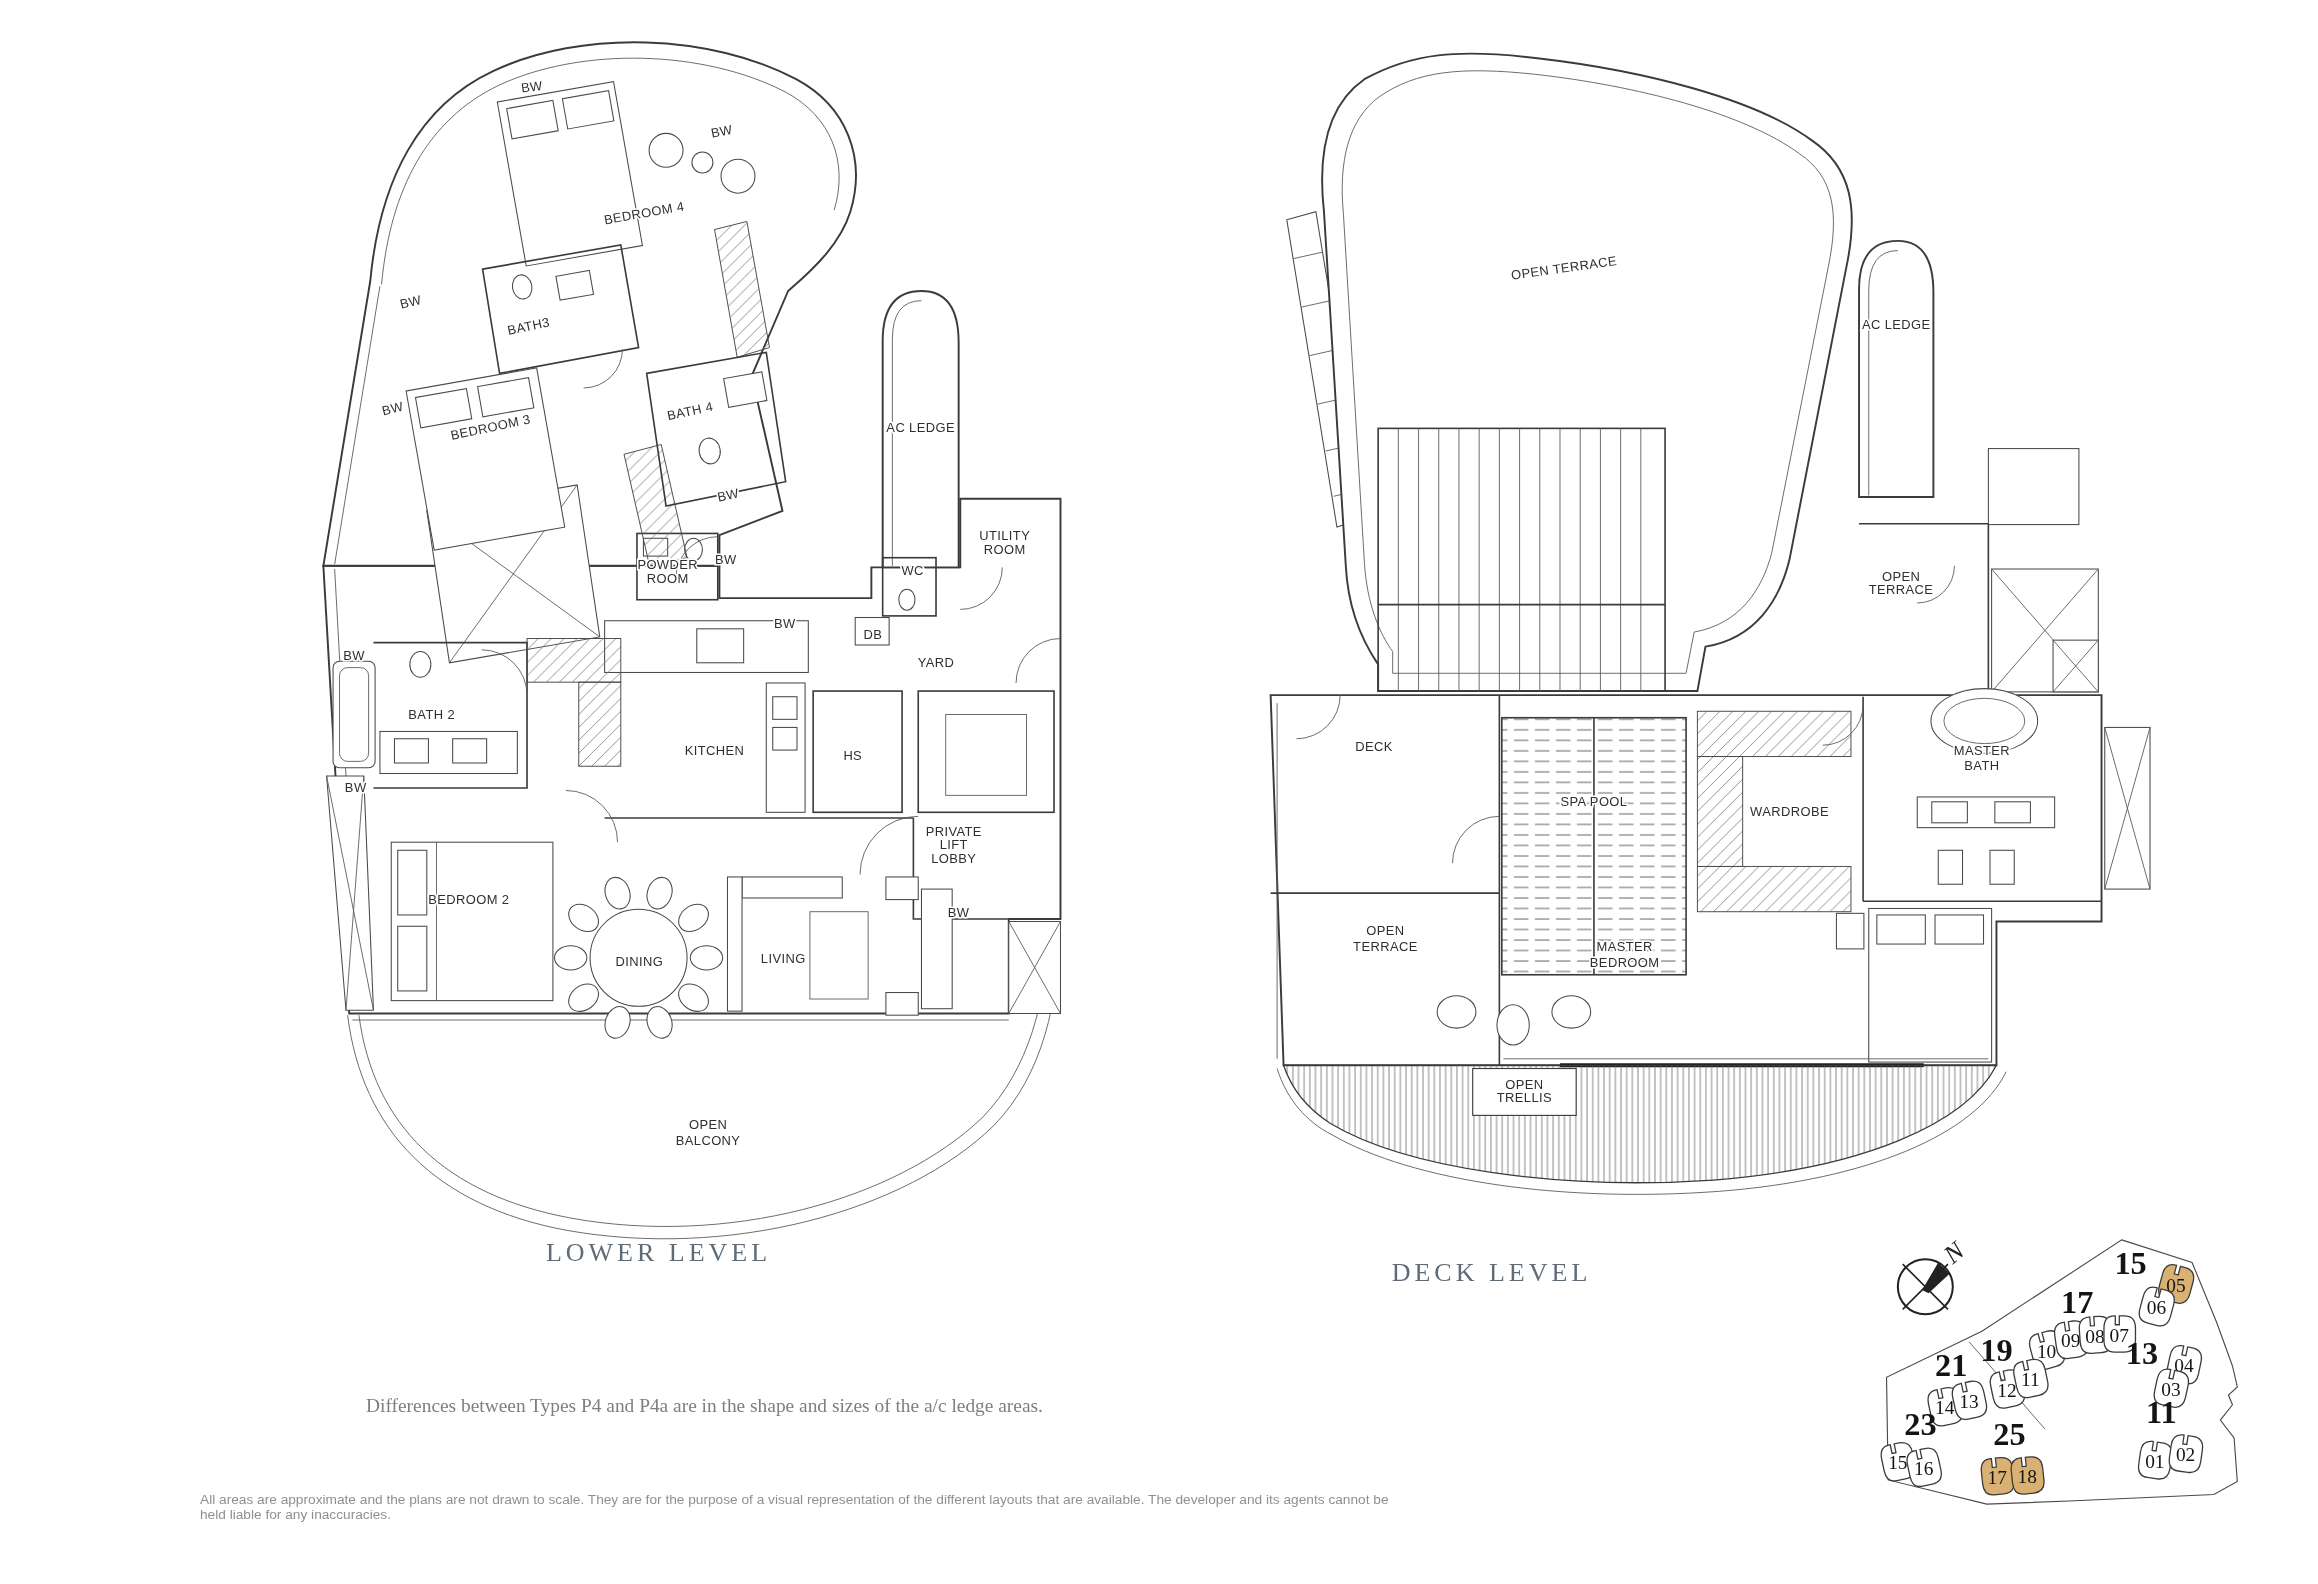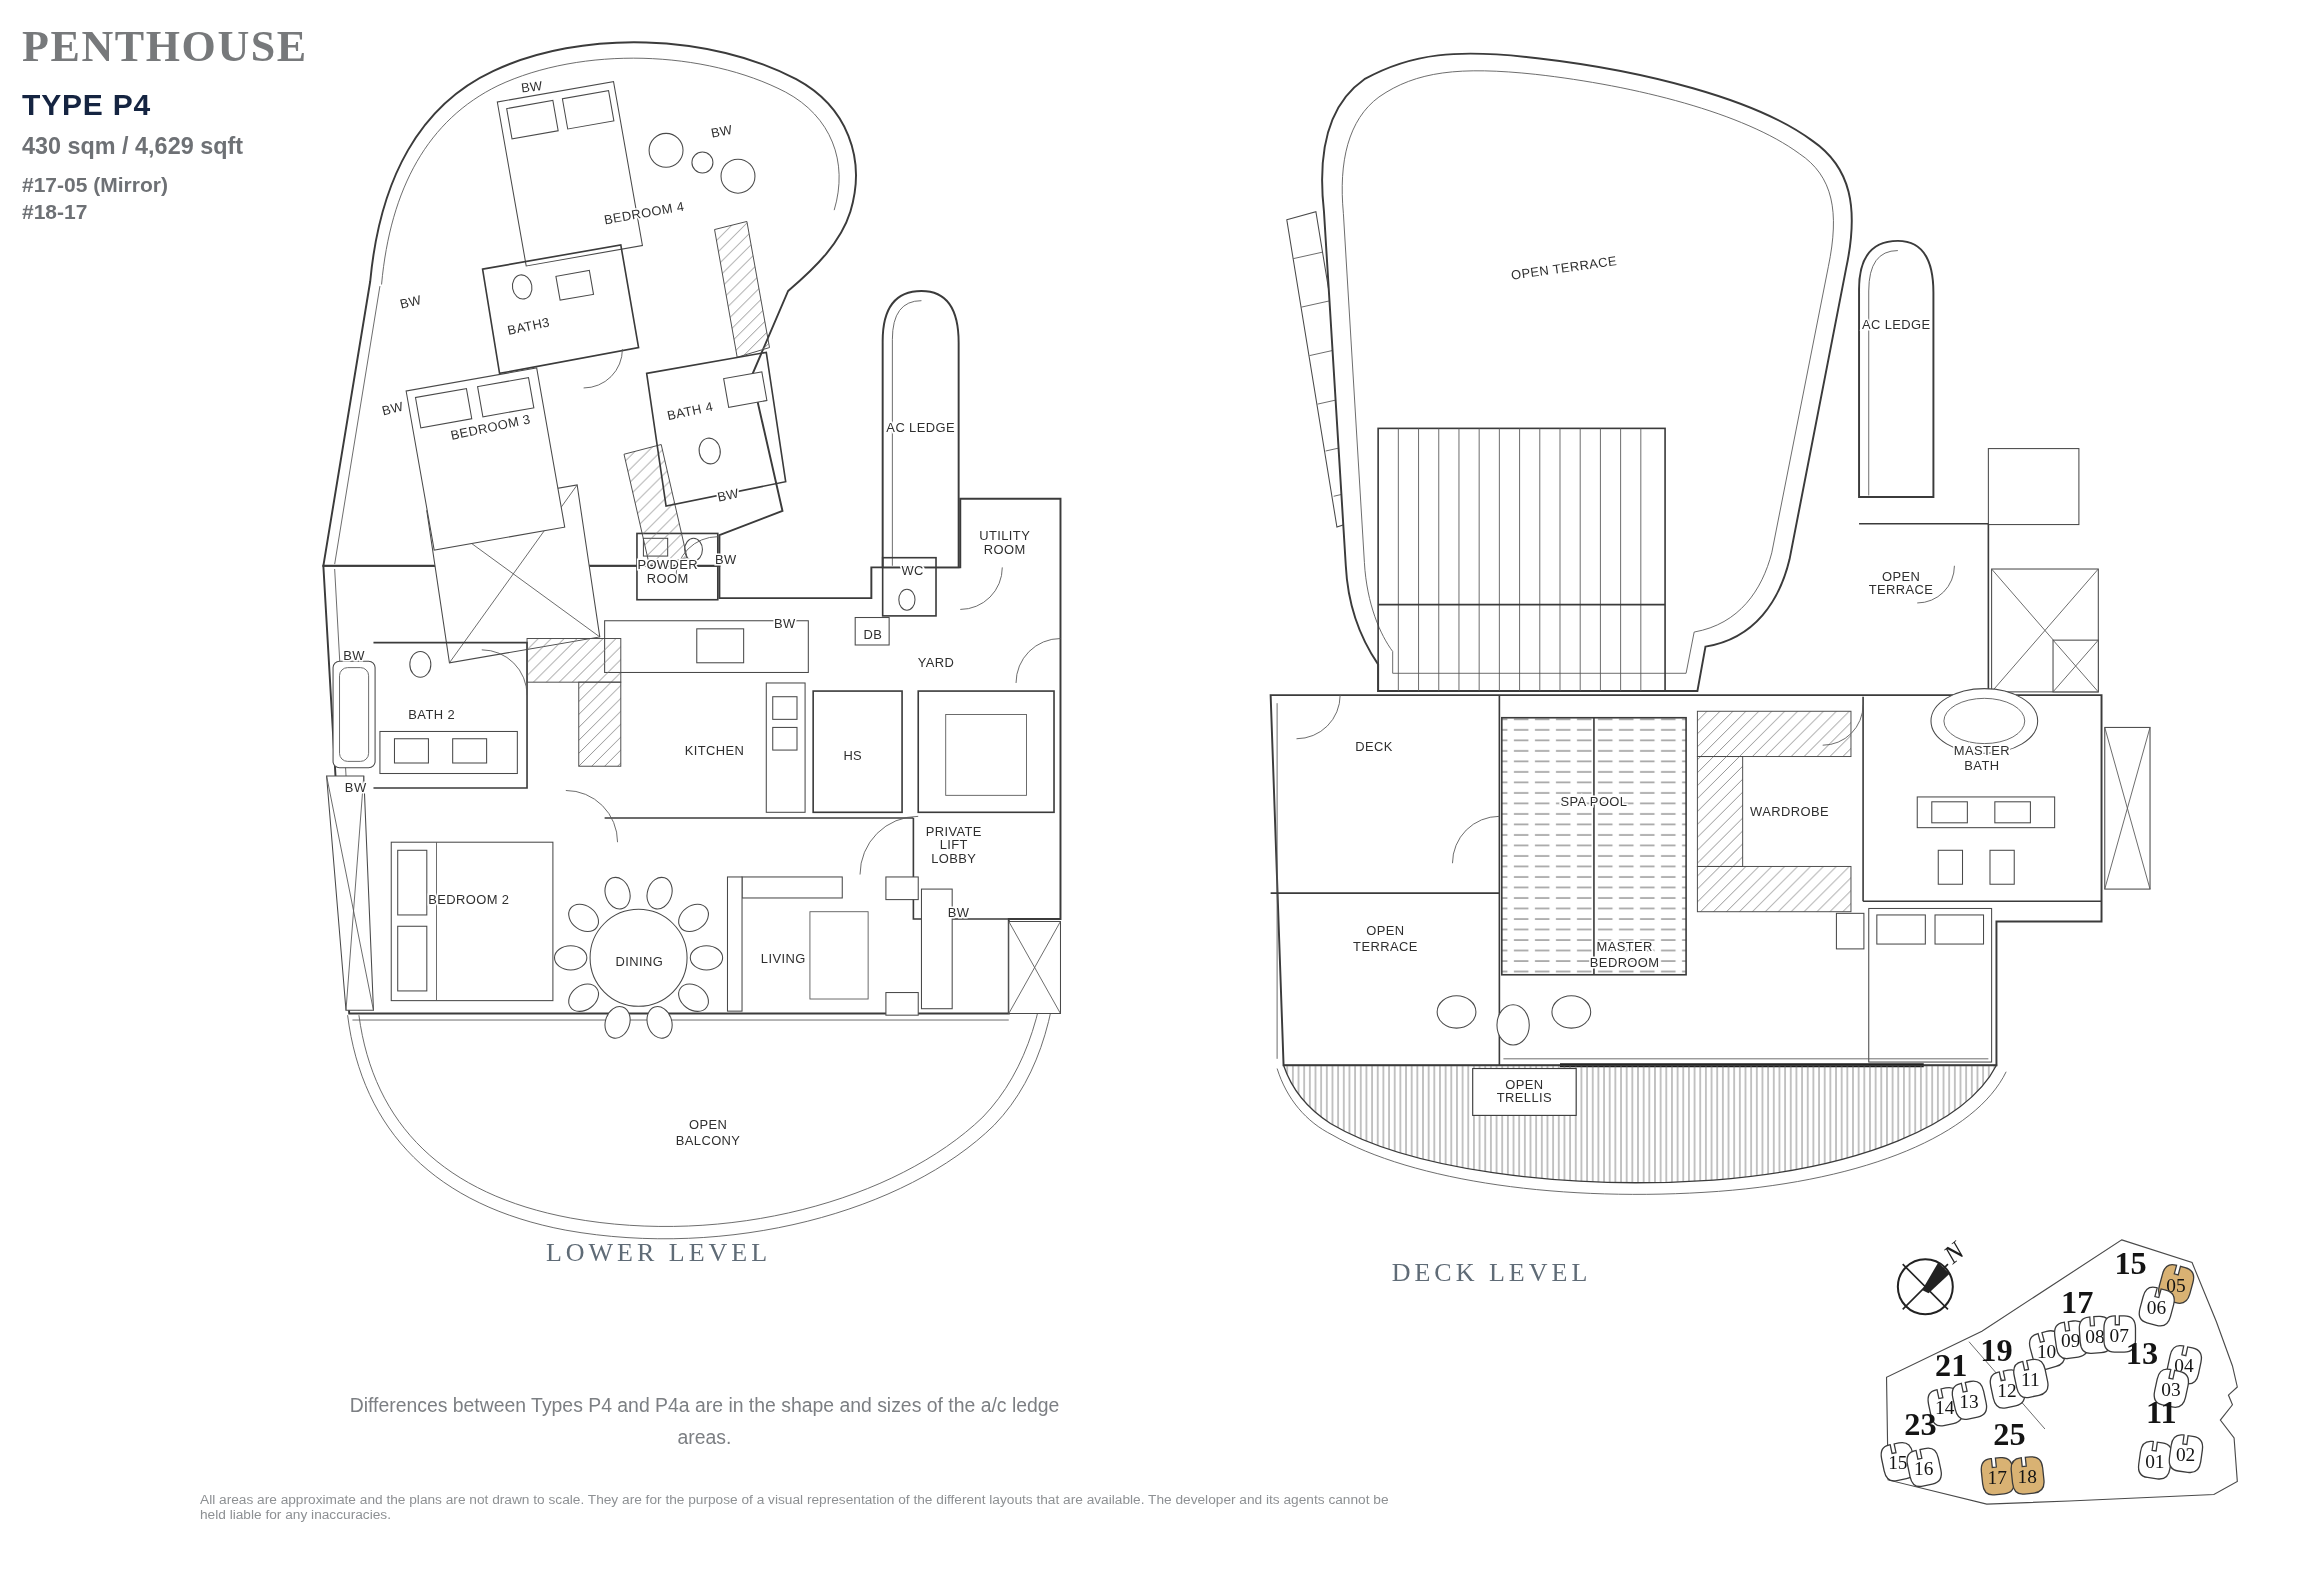--- a/index.html
+++ b/index.html
@@ -9,21 +9,21 @@
   .title-block{position:absolute;left:22px;top:21px;}
   .t-main{font-family:"Liberation Serif",serif;font-weight:700;font-size:44px;
           letter-spacing:1.6px;color:#77797b;}
   .t-type{margin-top:16px;font-weight:700;font-size:30px;color:#152441;letter-spacing:0.8px;}
   .t-area{margin-top:11.3px;font-weight:700;font-size:23.4px;color:#6e7175;}
   .t-unit{margin-top:13px;font-weight:600;font-size:21px;color:#6e7175;}
   .t-unit2{margin-top:3.2px;font-weight:600;font-size:21px;color:#6e7175;}
   
   .caption{position:absolute;width:275px;text-align:center;font-family:"Liberation Serif",serif;
            font-size:26px;letter-spacing:4px;color:#5f6b76;}
-  .notes{position:absolute;text-align:center;font-size:19.4px;color:#7c7f83;line-height:31.5px;}
+  .notes{position:absolute;text-align:center;font-size:19.4px;color:#7c7f83;line-height:31.5px;font-family:Liberation Serif, serif;}
   .disclaimer{position:absolute;font-size:13.7px;color:#8d9093;}
   
   svg{position:absolute;left:0;top:0;}
   .wall{fill:#ffffff;stroke:#3b3b3b;stroke-width:2.4px;}
   .line{fill:none;stroke:#3b3b3b;stroke-width:2px;}
   .thin{fill:none;stroke:#5a5a5a;stroke-width:1.1px;}
   .furn{fill:#ffffff;stroke:#4a4a4a;stroke-width:1.3px;}
   .hatchband{fill:url(#dhatch);stroke:#4a4a4a;stroke-width:1.2px;}
   text.plan-label{fill:#2f2f2f;font-family:"Liberation Sans",sans-serif;font-size:16px;
        text-anchor:middle;letter-spacing:.5px;paint-order:stroke;stroke:#ffffff;stroke-width:4px;}
@@ -33,27 +33,20 @@
   text.north-text{fill:#1d1d1d;font-family:"Liberation Serif",serif;font-style:italic;
        font-size:32px;text-anchor:middle;}
   .pod{fill:#ffffff;stroke:#3b3b3b;stroke-width:1.6px;}
   .pod-hl{stroke:#3b3b3b;stroke-width:1.6px;}
 </style>
 </head>
 <body>
 
 <div class="sheet">
 
-  <div class="title-block">
-    <div class="t-main">PENTHOUSE</div>
-    <div class="t-type">TYPE P4</div>
-    <div class="t-area">430 sqm / 4,629 sqft</div>
-    <div class="t-unit">#17-05 (Mirror)</div>
-    <div class="t-unit2">#18-17</div>
-  </div>
 
   <svg width="2319" height="1585" viewBox="0 0 2869 1961">
     <defs>
       <path id="pod-shape" d="M -19 -7 Q -19 -22 -6 -22 L -5 -22 L -5 -11 L 0 -11 L 0 -22 L 6 -22 Q 20 -22 20 -7 L 20 8 Q 20 23 6 23 L -6 23 Q -19 23 -19 8 Z"></path>
       <pattern id="vhatch" width="7" height="24" patternUnits="userSpaceOnUse">
         <line x1="3.5" y1="0" x2="3.5" y2="24" stroke="#6b6b6b" stroke-width="1"></line>
       </pattern>
       <pattern id="hdash" width="26" height="13" patternUnits="userSpaceOnUse">
         <line x1="1" y1="6" x2="19" y2="6" stroke="#767676" stroke-width="1.4"></line>
       </pattern>

